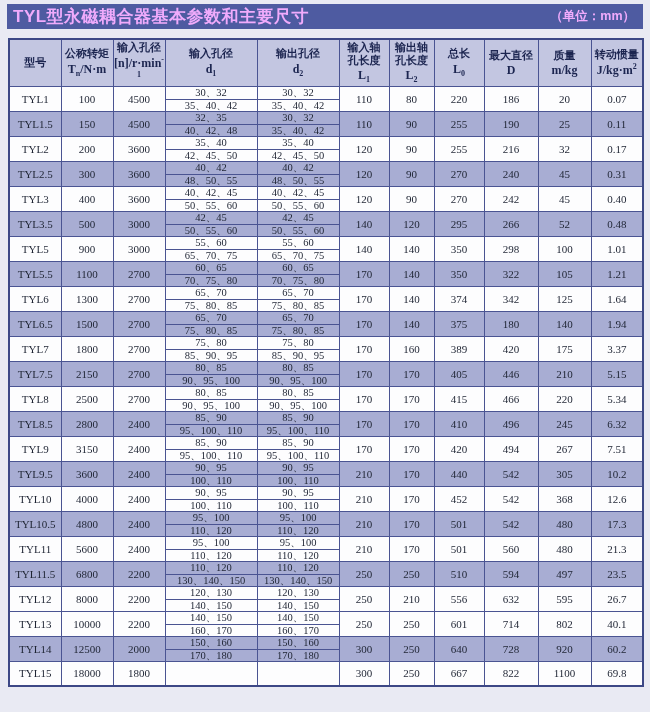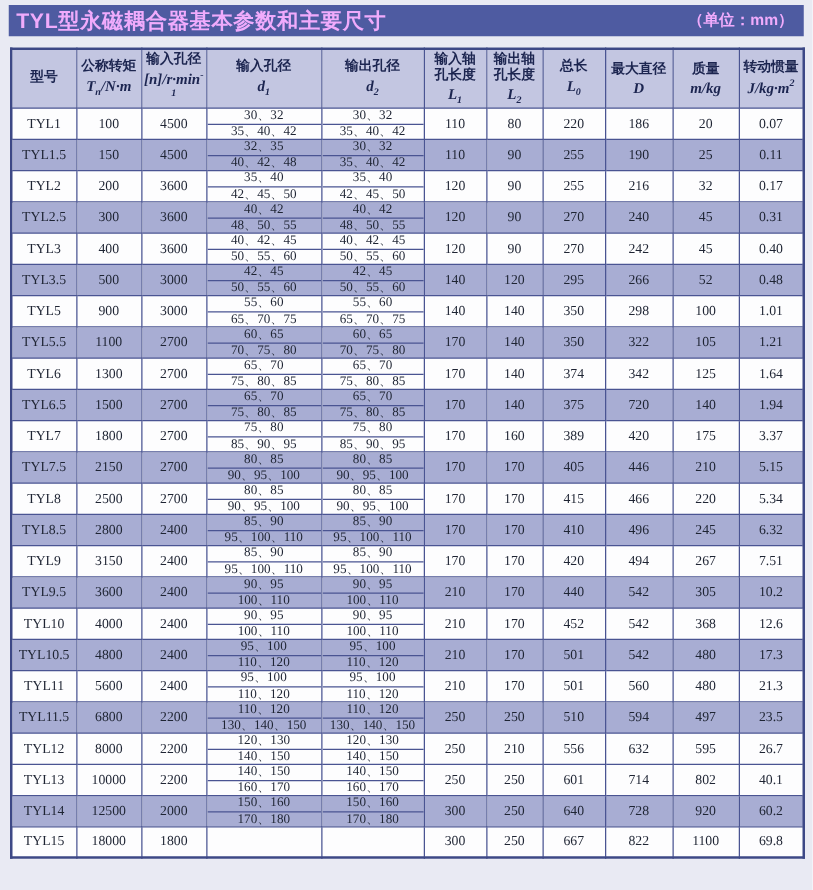--- a/index.html
+++ b/index.html
@@ -31,21 +31,21 @@
     padding:0;margin:0;text-align:center;vertical-align:middle;
     color:#1e2433;overflow:hidden;
   }
   thead th{
     height:46px;background:#c3c6e1;color:#1c2550;
     font-family:"Liberation Sans","DejaVu Sans",sans-serif;
     font-size:11px;font-weight:bold;line-height:1.2;
   }
   thead .sym{
     font-family:"Liberation Serif","DejaVu Serif",serif;
-    font-style:italic;font-weight:bold;font-size:12px;margin-top:1px;
+    font-weight:bold;font-size:12px;margin-top:1px;
   }
   thead sub, thead sup, tbody sub, tbody sup{font-size:8px;}
   tbody tr{height:24px;}
   tbody td{font-size:11px;background:#fdfdfe;}
   tbody tr.alt td{background:#a8add3;}
   td.model{font-size:11px;}
   .d-lines{display:flex;flex-direction:column;width:100%;}
   .d-line{height:12px;line-height:12px;font-size:10.5px;white-space:nowrap;}
   .d-line + .d-line{border-top:1px solid #4a5492;height:11px;line-height:11px;}
 </style>
@@ -340,21 +340,21 @@
         </td>
         <td>
           <div class="d-lines">
             <div class="d-line">65、70</div>
             <div class="d-line">75、80、85</div>
           </div>
         </td>
         <td>170</td>
         <td>140</td>
         <td>375</td>
-        <td>720</td>
+        <td>180</td>
         <td>140</td>
         <td>1.94</td>
       </tr>
       <tr>
         <td class="model">TYL7</td>
         <td>1800</td>
         <td>2700</td>
         <td>
           <div class="d-lines">
             <div class="d-line">75、80</div>

